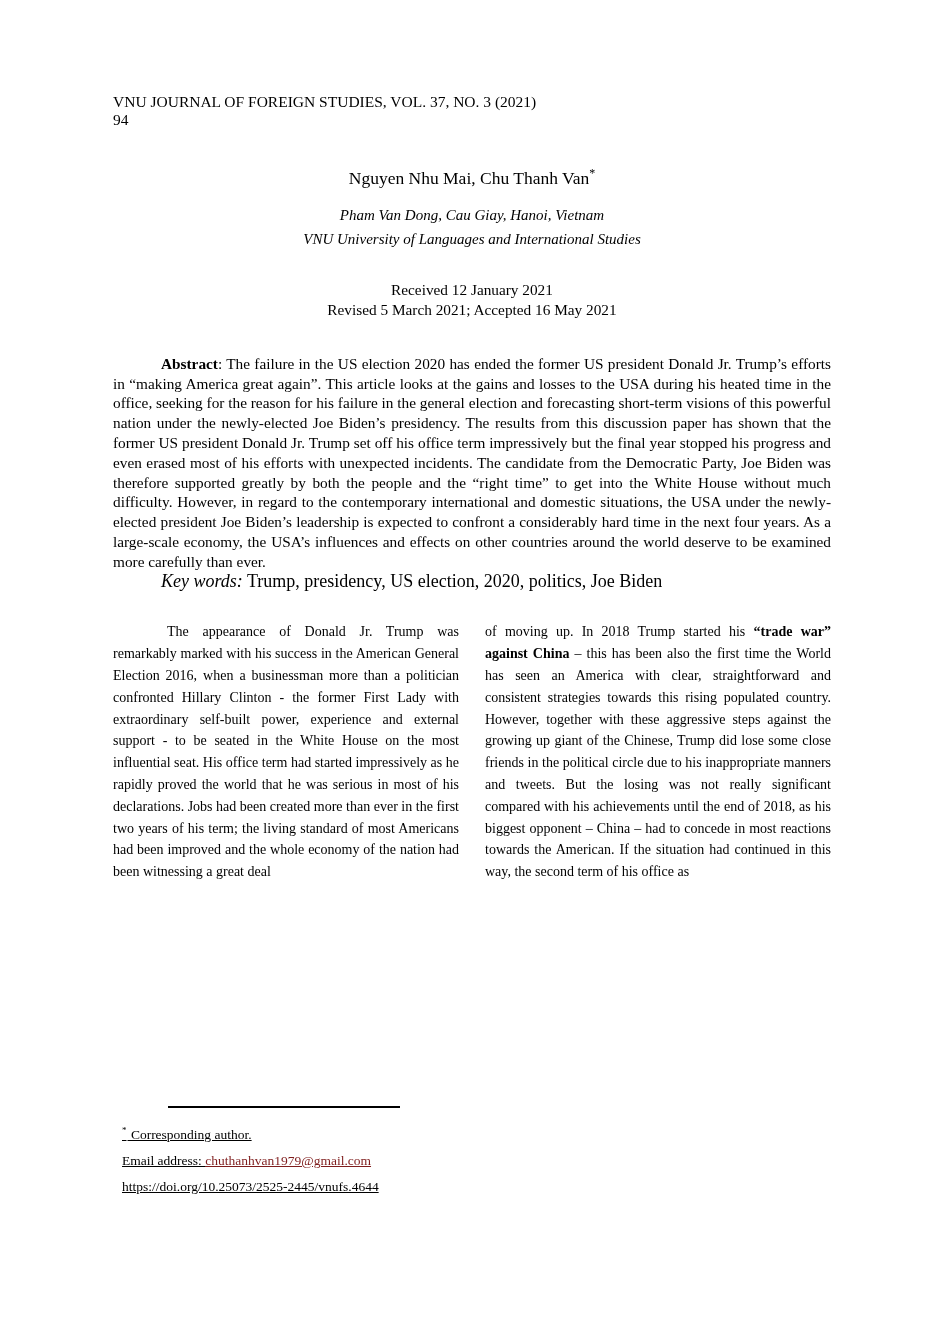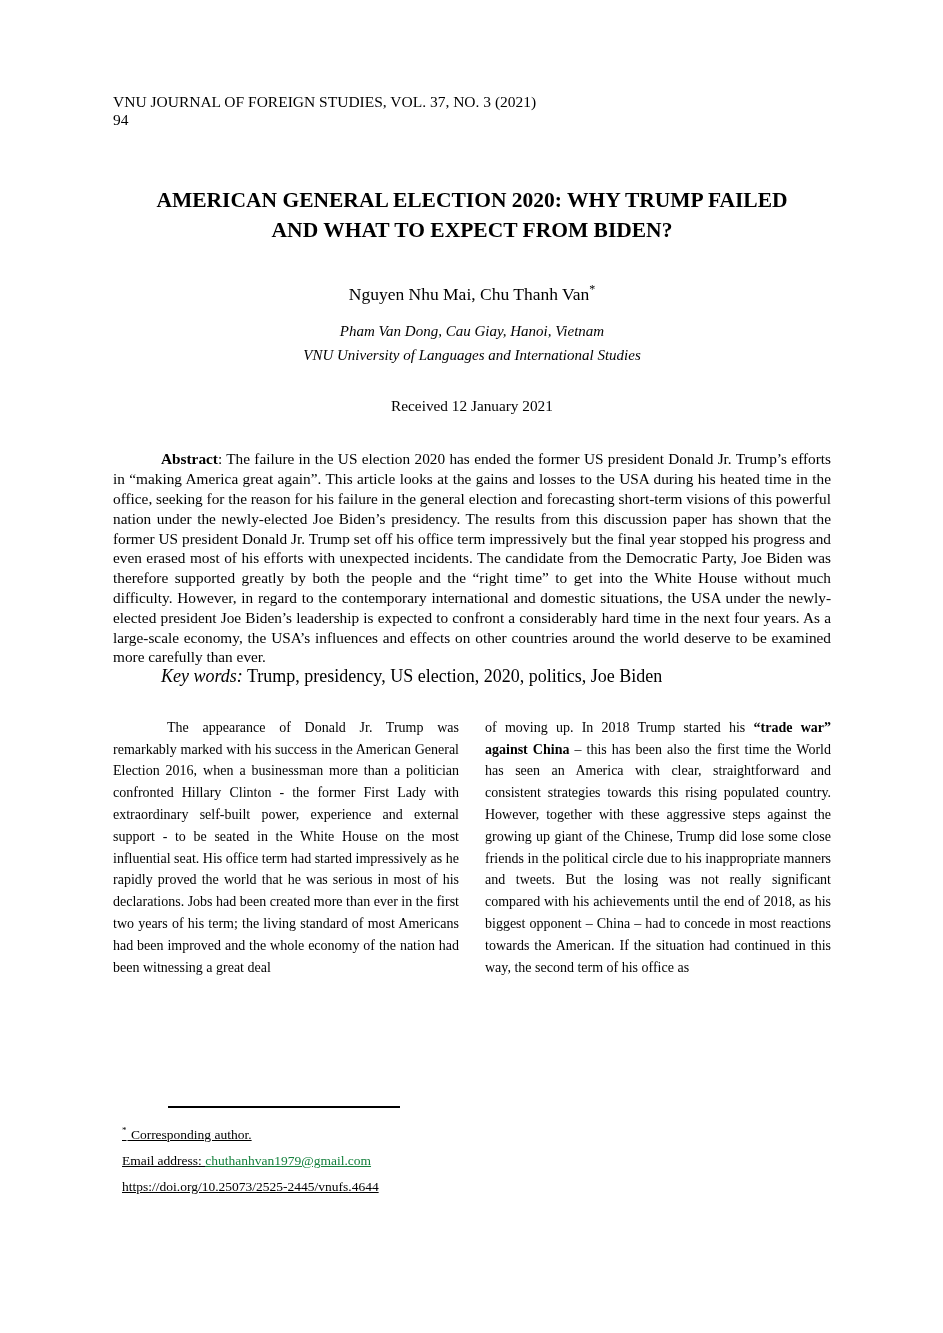--- a/index.html
+++ b/index.html
@@ -53,36 +53,33 @@
 </head>
 <body>
 
 <div class="page">
 
   <div class="running-header">
     <span>VNU JOURNAL OF FOREIGN STUDIES, VOL. 37, NO. 3 (2021)</span>
     <span>94</span>
   </div>
 
-  <h1 class="title">
-    <span class="title-line">AMERICAN GENERAL ELECTION 2020: WHY TRUMP FAILED</span>
-    <span class="title-line">AND WHAT TO EXPECT FROM BIDEN?</span>
-  </h1>
 
   <div class="authors">
     <span>Nguyen Nhu Mai, Chu Thanh Van</span><sup>*</sup>
   </div>
 
   <div class="affiliation">
     <div>Pham Van Dong, Cau Giay, Hanoi, Vietnam</div>
     <div>VNU University of Languages and International Studies</div>
   </div>
 
   <div class="dates">
     <div>Received 12 January 2021</div>
+    <div>Revised 5 March 2021; Accepted 16 May 2021</div>
   </div>
 
   <p class="abstract">
     <b>Abstract</b><span>: The failure in the US election 2020 has ended the former US president Donald Jr. Trump’s efforts in “making America great again”. This article looks at the gains and losses to the USA during his heated time in the office, seeking for the reason for his failure in the general election and forecasting short-term visions of this powerful nation under the newly-elected Joe Biden’s presidency. The results from this discussion paper has shown that the former US president Donald Jr. Trump set off his office term impressively but the final year stopped his progress and even erased most of his efforts with unexpected incidents. The candidate from the Democratic Party, Joe Biden was therefore supported greatly by both the people and the “right time” to get into the White House without much difficulty. However, in regard to the contemporary international and domestic situations, the USA under the newly-elected president Joe Biden’s leadership is expected to confront a considerably hard time in the next four years. As a large-scale economy, the USA’s influences and effects on other countries around the world deserve to be examined more carefully than ever.</span>
   </p>
 
   <p class="keywords">
     <i>Key words:</i><span> Trump, presidency, US election, 2020, politics, Joe Biden</span>
   </p>
 
@@ -91,17 +88,17 @@
       <p class="first-indent">The appearance of Donald Jr. Trump was remarkably marked with his success in the American General Election 2016, when a businessman more than a politician confronted Hillary Clinton - the former First Lady with extraordinary self-built power, experience and external support - to be seated in the White House on the most influential seat. His office term had started impressively as he rapidly proved the world that he was serious in most of his declarations. Jobs had been created more than ever in the first two years of his term; the living standard of most Americans had been improved and the whole economy of the nation had been witnessing a great deal</p>
     </div>
     <div class="col">
       <p><span>of moving up. In 2018 Trump started his </span><b>“trade war” against China</b><span> – this has been also the first time the World has seen an America with clear, straightforward and consistent strategies towards this rising populated country. However, together with these aggressive steps against the growing up giant of the Chinese, Trump did lose some close friends in the political circle due to his inappropriate manners and tweets. But the losing was not really significant compared with his achievements until the end of 2018, as his biggest opponent – China – had to concede in most reactions towards the American. If the situation had continued in this way, the second term of his office as</span></p>
     </div>
   </div>
 
   <div class="footnote">
     <div class="footnote-rule"></div>
     <div class="fn-line"><sup>*</sup><span> Corresponding author.</span></div>
-    <div class="fn-line"><span>Email address: </span><a class="email-link" style="color: #15803d;">chuthanhvan1979@gmail.com</a></div>
+    <div class="fn-line"><span>Email address: </span><a class="email-link" style="color: #7f1d1d;">chuthanhvan1979@gmail.com</a></div>
     <div class="fn-line">https://doi.org/10.25073/2525-2445/vnufs.4644</div>
   </div>
 
 </div>
 
 </body></html>

